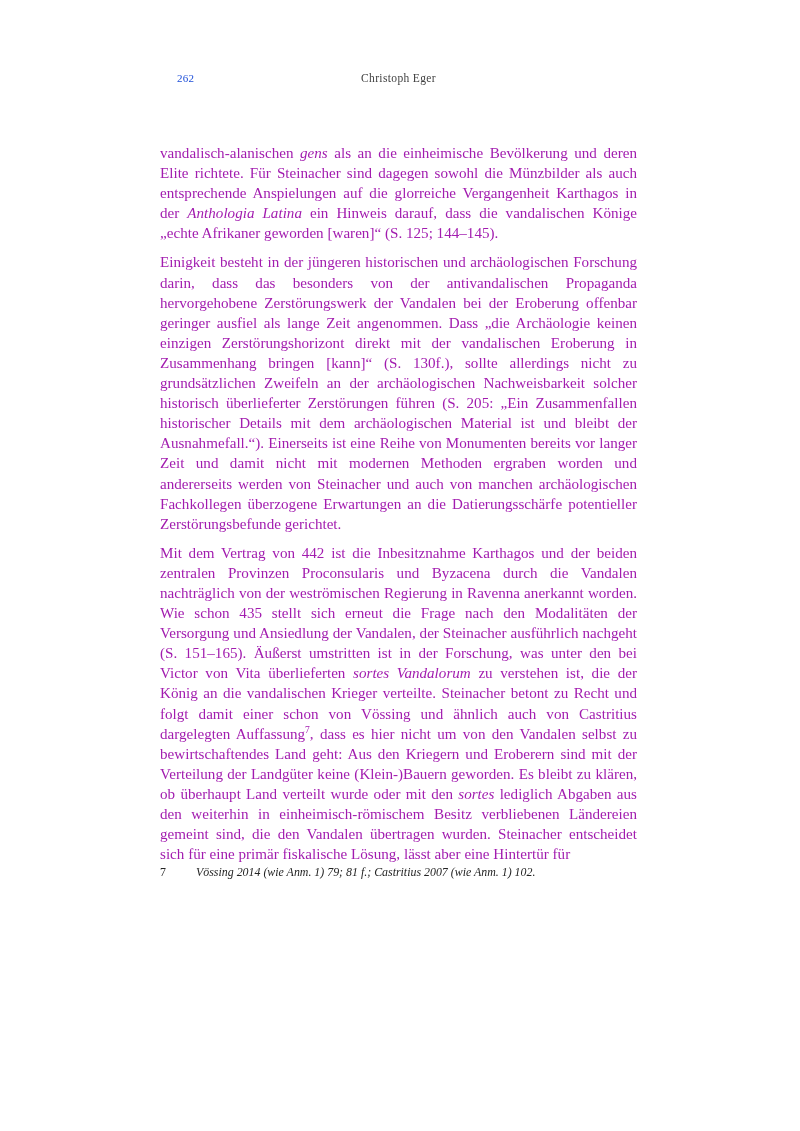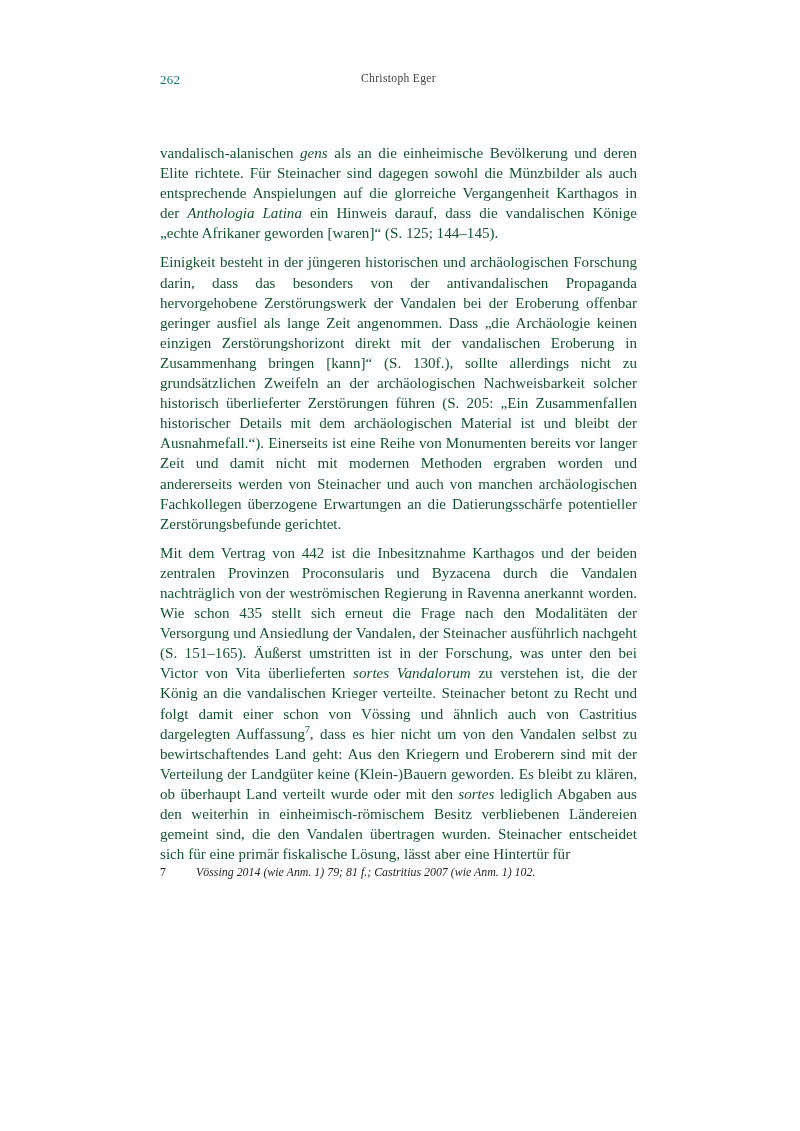--- a/index.html
+++ b/index.html
@@ -26,25 +26,25 @@
     position: absolute;
     top: 72px;
     left: 160px;
     width: 477px;
     height: 18px;
     font-size: 12.5px;
     color: #3a3a3a;
   }
   .folio {
     position: absolute;
-    left: 0;
+    left: 17px;
     top: 0;
-    font-size: 13px;
+    font-size: 11px;
     letter-spacing: 0.2px;
-    color: #0f766e;
+    color: #1d4ed8;
   }
   .head-title {
     position: absolute;
     left: 0;
     right: 0;
     top: 0;
     text-align: center;
     font-size: 11.5px;
     letter-spacing: 0.35px;
     color: #3f3f3f;
@@ -57,21 +57,21 @@
     left: 160px;
     width: 477px;
   }
   .para {
     margin: 0 0 9px 0;
     font-size: 15.1px;
     line-height: 20.1px;
     text-align: justify;
     text-justify: inter-word;
     hyphens: manual;
-    color: #14532d;
+    color: #a21caf;
     letter-spacing: 0.01px;
   }
   .para:last-child { margin-bottom: 12px; }
   .it { font-style: italic; }
   sup.fnref {
     font-size: 9.5px;
     vertical-align: super;
     line-height: 0;
   }
 

